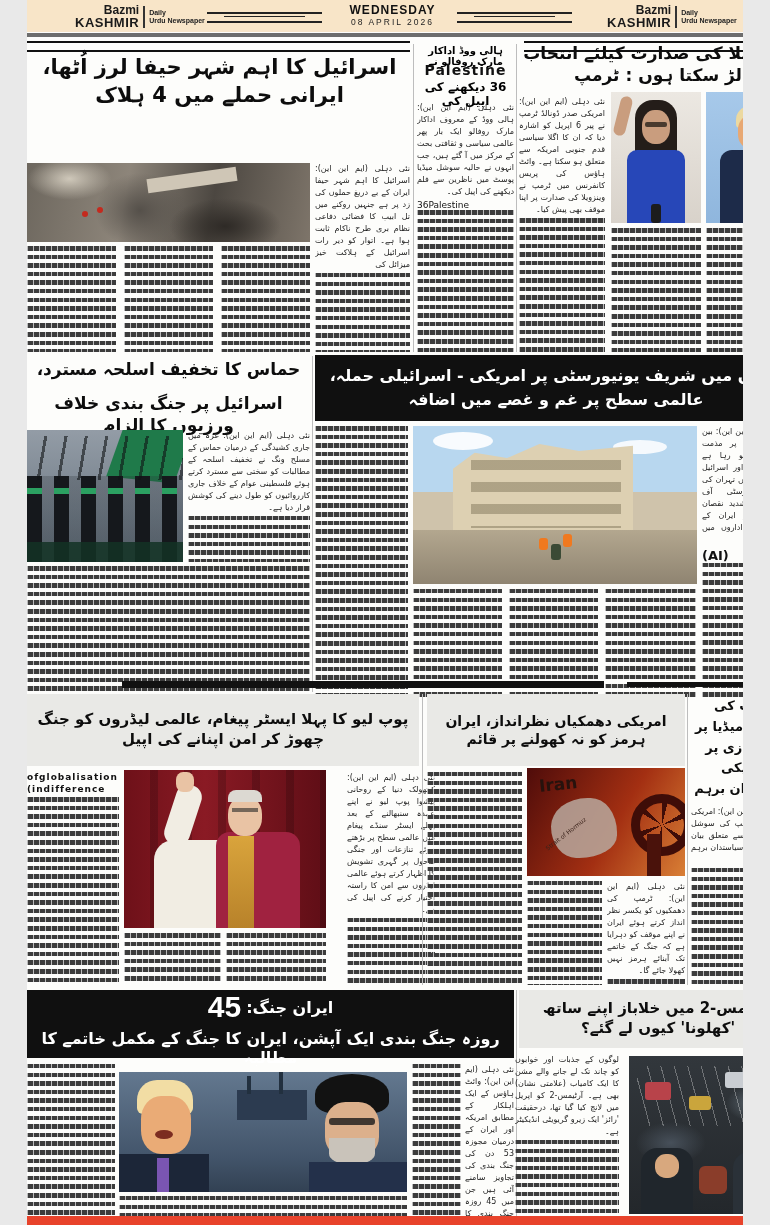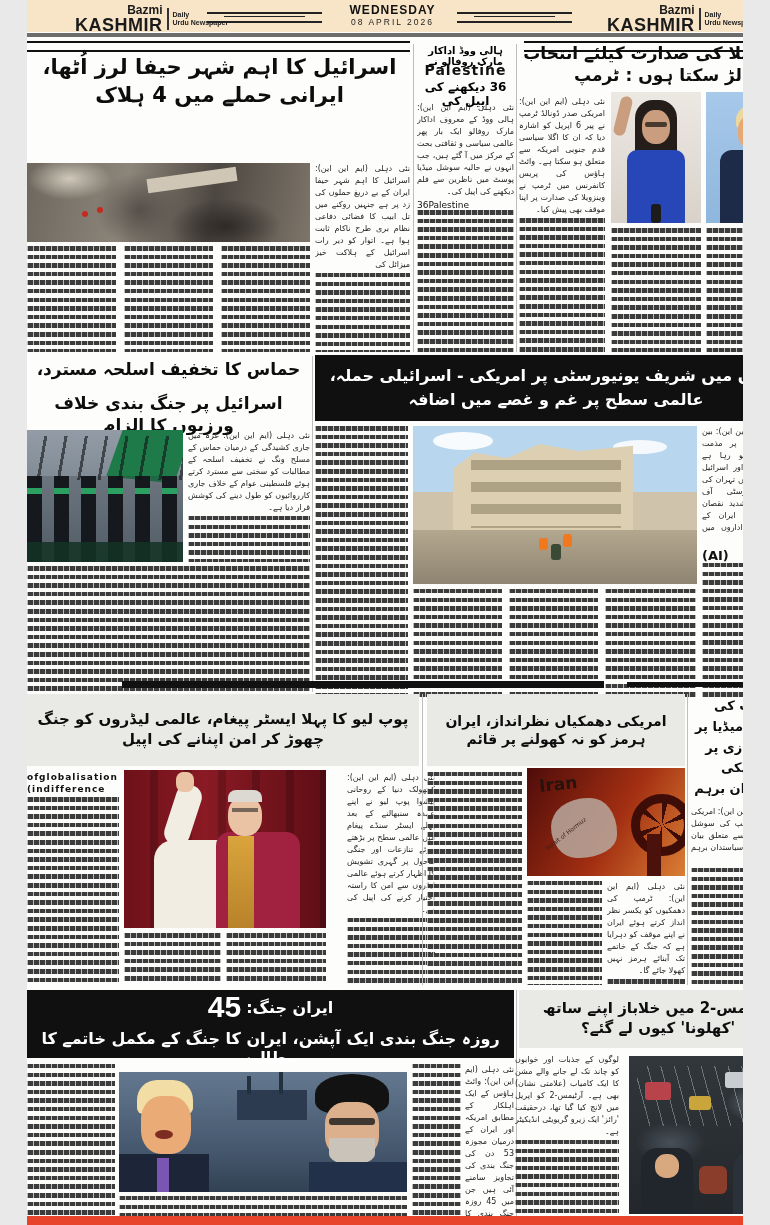--- a/index.html
+++ b/index.html
@@ -4,21 +4,21 @@
 <style>
   html,body{margin:0;padding:0;background:#e9e9e9;}
   #paper{position:relative;width:716px;height:1225px;background:#fdfdfb;margin:0 auto;
          font-family:"DejaVu Sans",sans-serif;overflow:hidden;}
   .abs{position:absolute;}
   
   #header{left:0;top:0;width:770px;height:32px;background:#f8e5c8;}
   .mast{display:flex;align-items:center;gap:4px;}
   .mast .name{text-align:right;line-height:1;font-family:"Liberation Sans",sans-serif;}
   .mast .name .l1{font-size:12px;font-weight:bold;color:#1a1a1a;}
-  .mast .name .l2{font-size:18px;font-weight:bold;color:#1a1a1a;letter-spacing:.5px;}
+  .mast .name .l2{font-size:13px;font-weight:bold;color:#1a1a1a;letter-spacing:.5px;}
   .mast .bar{width:2px;height:22px;background:#333;}
   .mast .tag{line-height:1.1;font-family:"Liberation Sans",sans-serif;}
   .mast .tag .t1{font-size:7px;font-weight:bold;color:#222;}
   .mast .tag .t2{font-size:7px;font-weight:bold;color:#222;}
   .deco{height:7px;border-top:2px solid #222;border-bottom:2px solid #222;}
   .deco:before{content:"";display:block;margin:1.5px auto 0;width:70%;border-top:1px solid #222;}
   .datebox{text-align:center;line-height:1.15;font-family:"Liberation Sans",sans-serif;}
   .datebox .day{font-size:12px;font-weight:bold;color:#111;letter-spacing:1px;}
   .datebox .dt{font-size:8.5px;color:#222;letter-spacing:2px;}
   #pagebox{left:733px;top:2px;width:25px;height:28px;background:#e3242b;color:#fff;

